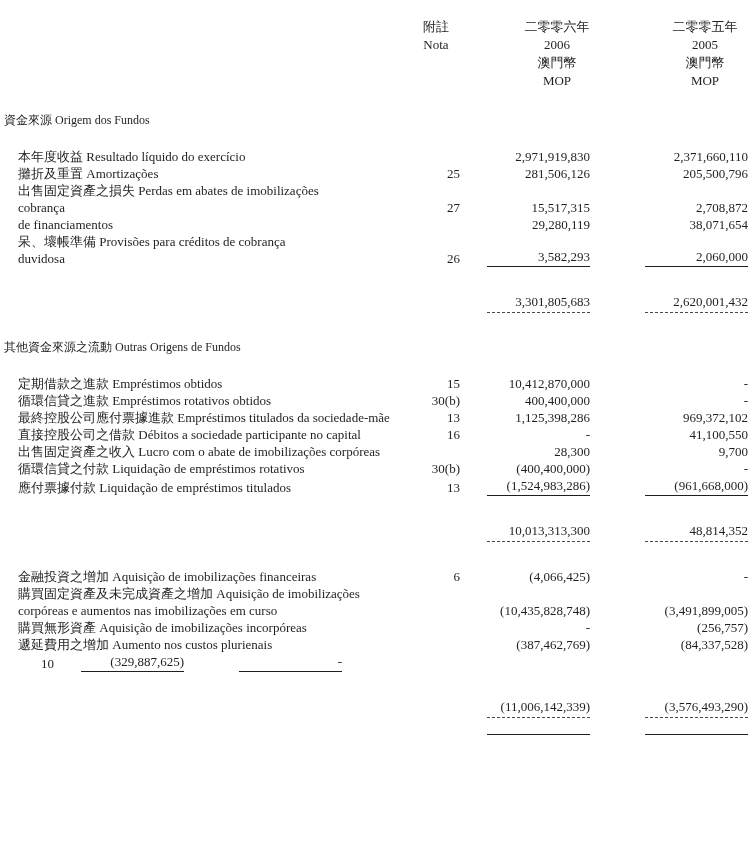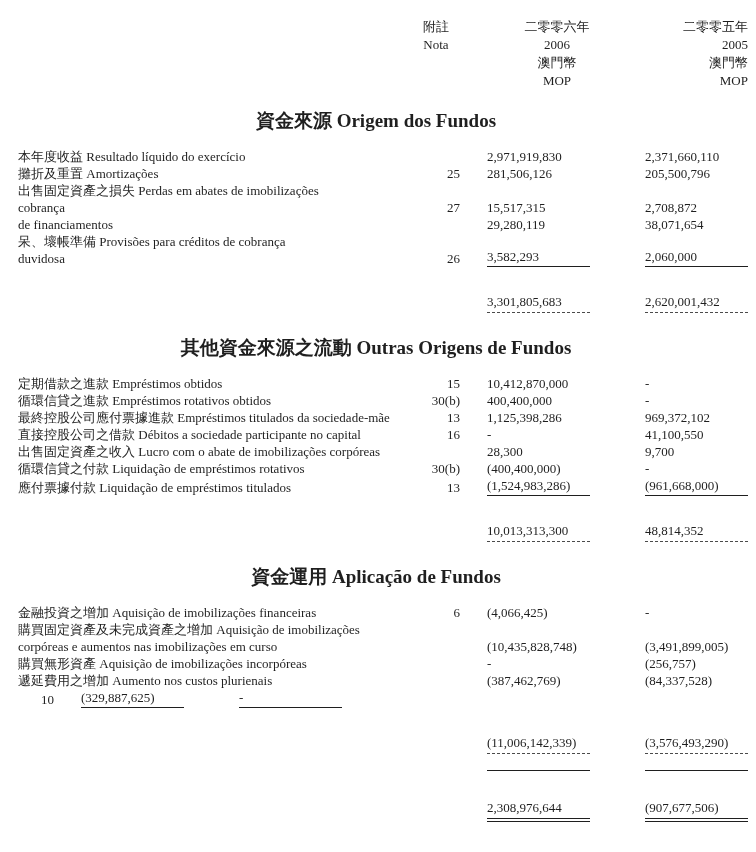--- a/index.html
+++ b/index.html
@@ -18,36 +18,36 @@
   
   .trow { display: flex; align-items: flex-end; font-size: 13px; line-height: 17px; }
   .lbl  { flex: 1 1 auto; padding-left: 14px; min-width: 0; }
   .lline { white-space: nowrap; }
   .note { flex: 0 0 52px; width: 52px; text-align: right; padding-right: 2px; }
   .val  { text-align: right; }
   .v1   { flex: 0 0 128px; width: 128px; }
   .sp   { flex: 0 0 38px; width: 38px; }
   .v2   { flex: 0 0 120px; width: 120px; }
   .numwrap { display: inline-block; }
-  .num { display: inline-block; min-width: 103px; text-align: left; }
+  .num { display: inline-block; min-width: 103px; text-align: right; }
   
   .u-solid .num        { border-bottom: 1px solid #1f1f1f; padding-bottom: 1px; }
   .u-dashed .num       { border-bottom: 1px dashed #4a4a4a; padding-bottom: 2px; }
   .u-dashed-solid .num     { border-bottom: 1px dashed #4a4a4a; padding-bottom: 2px; }
   .u-dashed-solid .numwrap { border-bottom: 1px solid #1f1f1f; padding-bottom: 16px; }
   .u-double .num       { border-bottom: 1px solid #1f1f1f; padding-bottom: 2px; }
   .u-double .numwrap   { border-bottom: 1px solid #1f1f1f; padding-bottom: 2px; }
   
   .page-header { margin-bottom: 22px; align-items: flex-start; }
   .hdr { line-height: 18px; }
   .hdr-note { text-align: center; padding-right: 0; }
   .hdr-2006 { text-align: center; padding-left: 62px; }
-  .hdr-2005 { text-align: right; padding-left: 34px; }
-  
-  .heading { font-size: 19px; line-height: 17px; font-weight: bold; margin-bottom: 19px; white-space: nowrap; text-align: center; }
+  .hdr-2005 { text-align: center; padding-left: 34px; }
+  
+  .heading { font-size: 12px; line-height: 17px; font-weight: normal; margin-bottom: 19px; white-space: nowrap; }
   .section { margin-bottom: 26px; }
   #sections .section:nth-child(3) { margin-top: 24px; }
   .subtotal { margin-top: 26px; }
   .grand-total { margin-top: 28px; }
 </style>
 </head>
 <body>
 
 <div class="page">
 
@@ -197,21 +197,20 @@
         </div>
         <div class="trow u-dashed subtotal">
           <div class="lbl"></div>
           <div class="note"></div>
           <div class="val v1"><span class="numwrap"><span class="num">10,013,313,300</span></span></div>
           <div class="sp"></div>
           <div class="val v2"><span class="numwrap"><span class="num">48,814,352</span></span></div>
         </div>
       </div>
       <div class="section">
-        <div class="heading">資金運用 Aplicação de Fundos</div>
         <div class="trow u-none">
           <div class="lbl">
             <div class="lline">金融投資之增加 Aquisição de imobilizações financeiras</div>
           </div>
           <div class="note">6</div>
           <div class="val v1"><span class="numwrap"><span class="num">(4,066,425)</span></span></div>
           <div class="sp"></div>
           <div class="val v2"><span class="numwrap"><span class="num">-</span></span></div>
         </div>
         <div class="trow u-none">
@@ -251,23 +250,14 @@
         <div class="trow u-dashed-solid subtotal">
           <div class="lbl"></div>
           <div class="note"></div>
           <div class="val v1"><span class="numwrap"><span class="num">(11,006,142,339)</span></span></div>
           <div class="sp"></div>
           <div class="val v2"><span class="numwrap"><span class="num">(3,576,493,290)</span></span></div>
         </div>
       </div>
     </div>
 
-  <div id="grand-total-slot">
-      <div class="trow u-double grand-total">
-        <div class="lbl"></div>
-        <div class="note"></div>
-        <div class="val v1"><span class="numwrap"><span class="num">2,308,976,644</span></span></div>
-        <div class="sp"></div>
-        <div class="val v2"><span class="numwrap"><span class="num">(907,677,506)</span></span></div>
-      </div>
-    </div>
 
 </div>
 
 </body></html>

